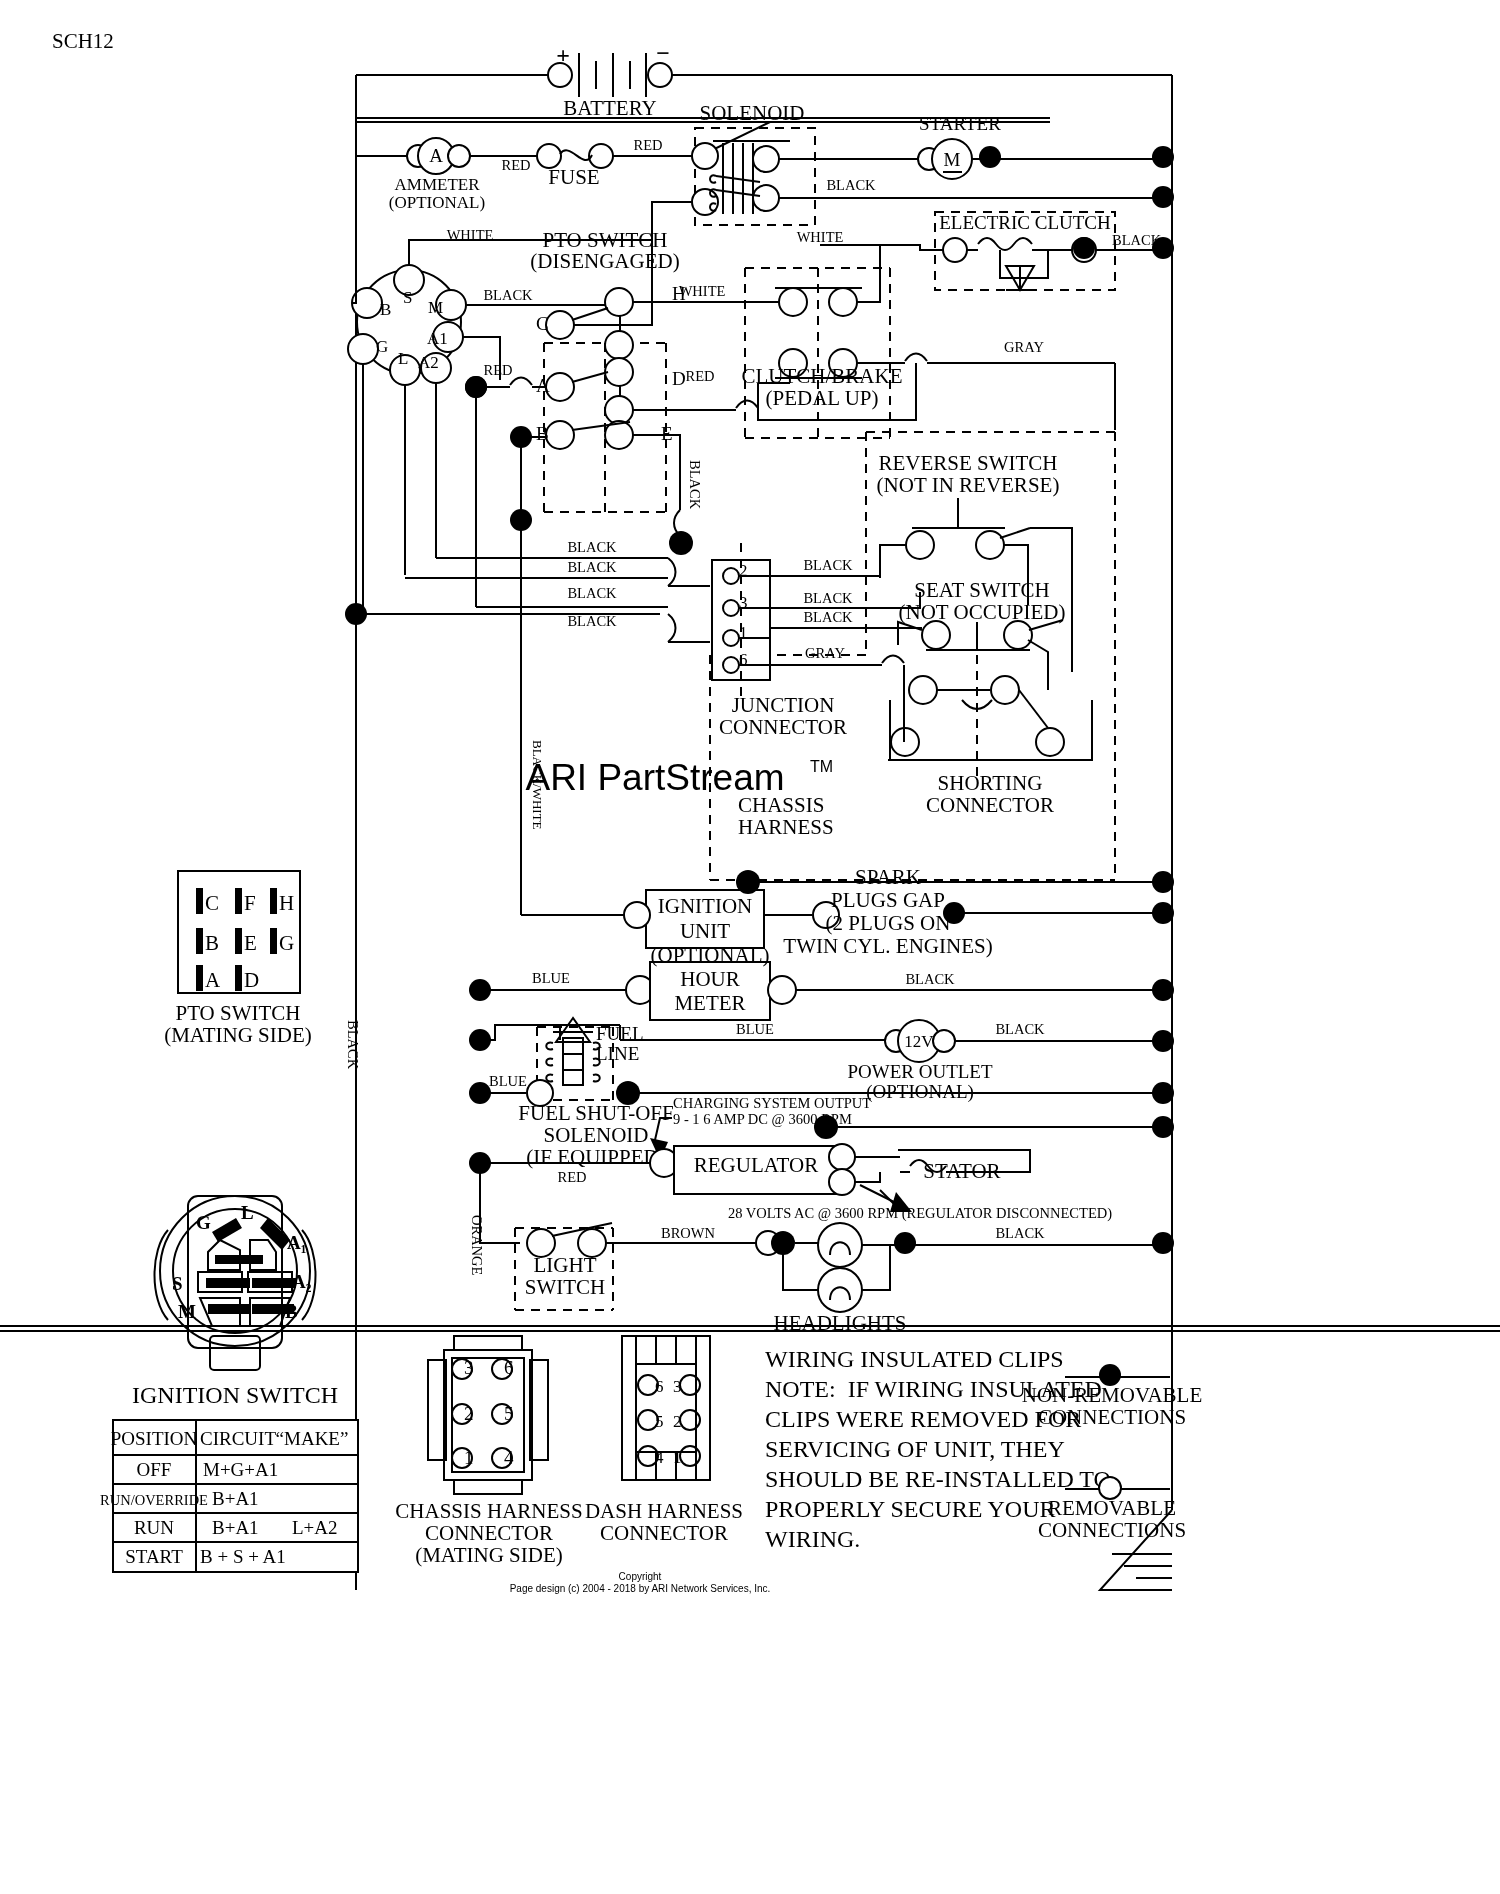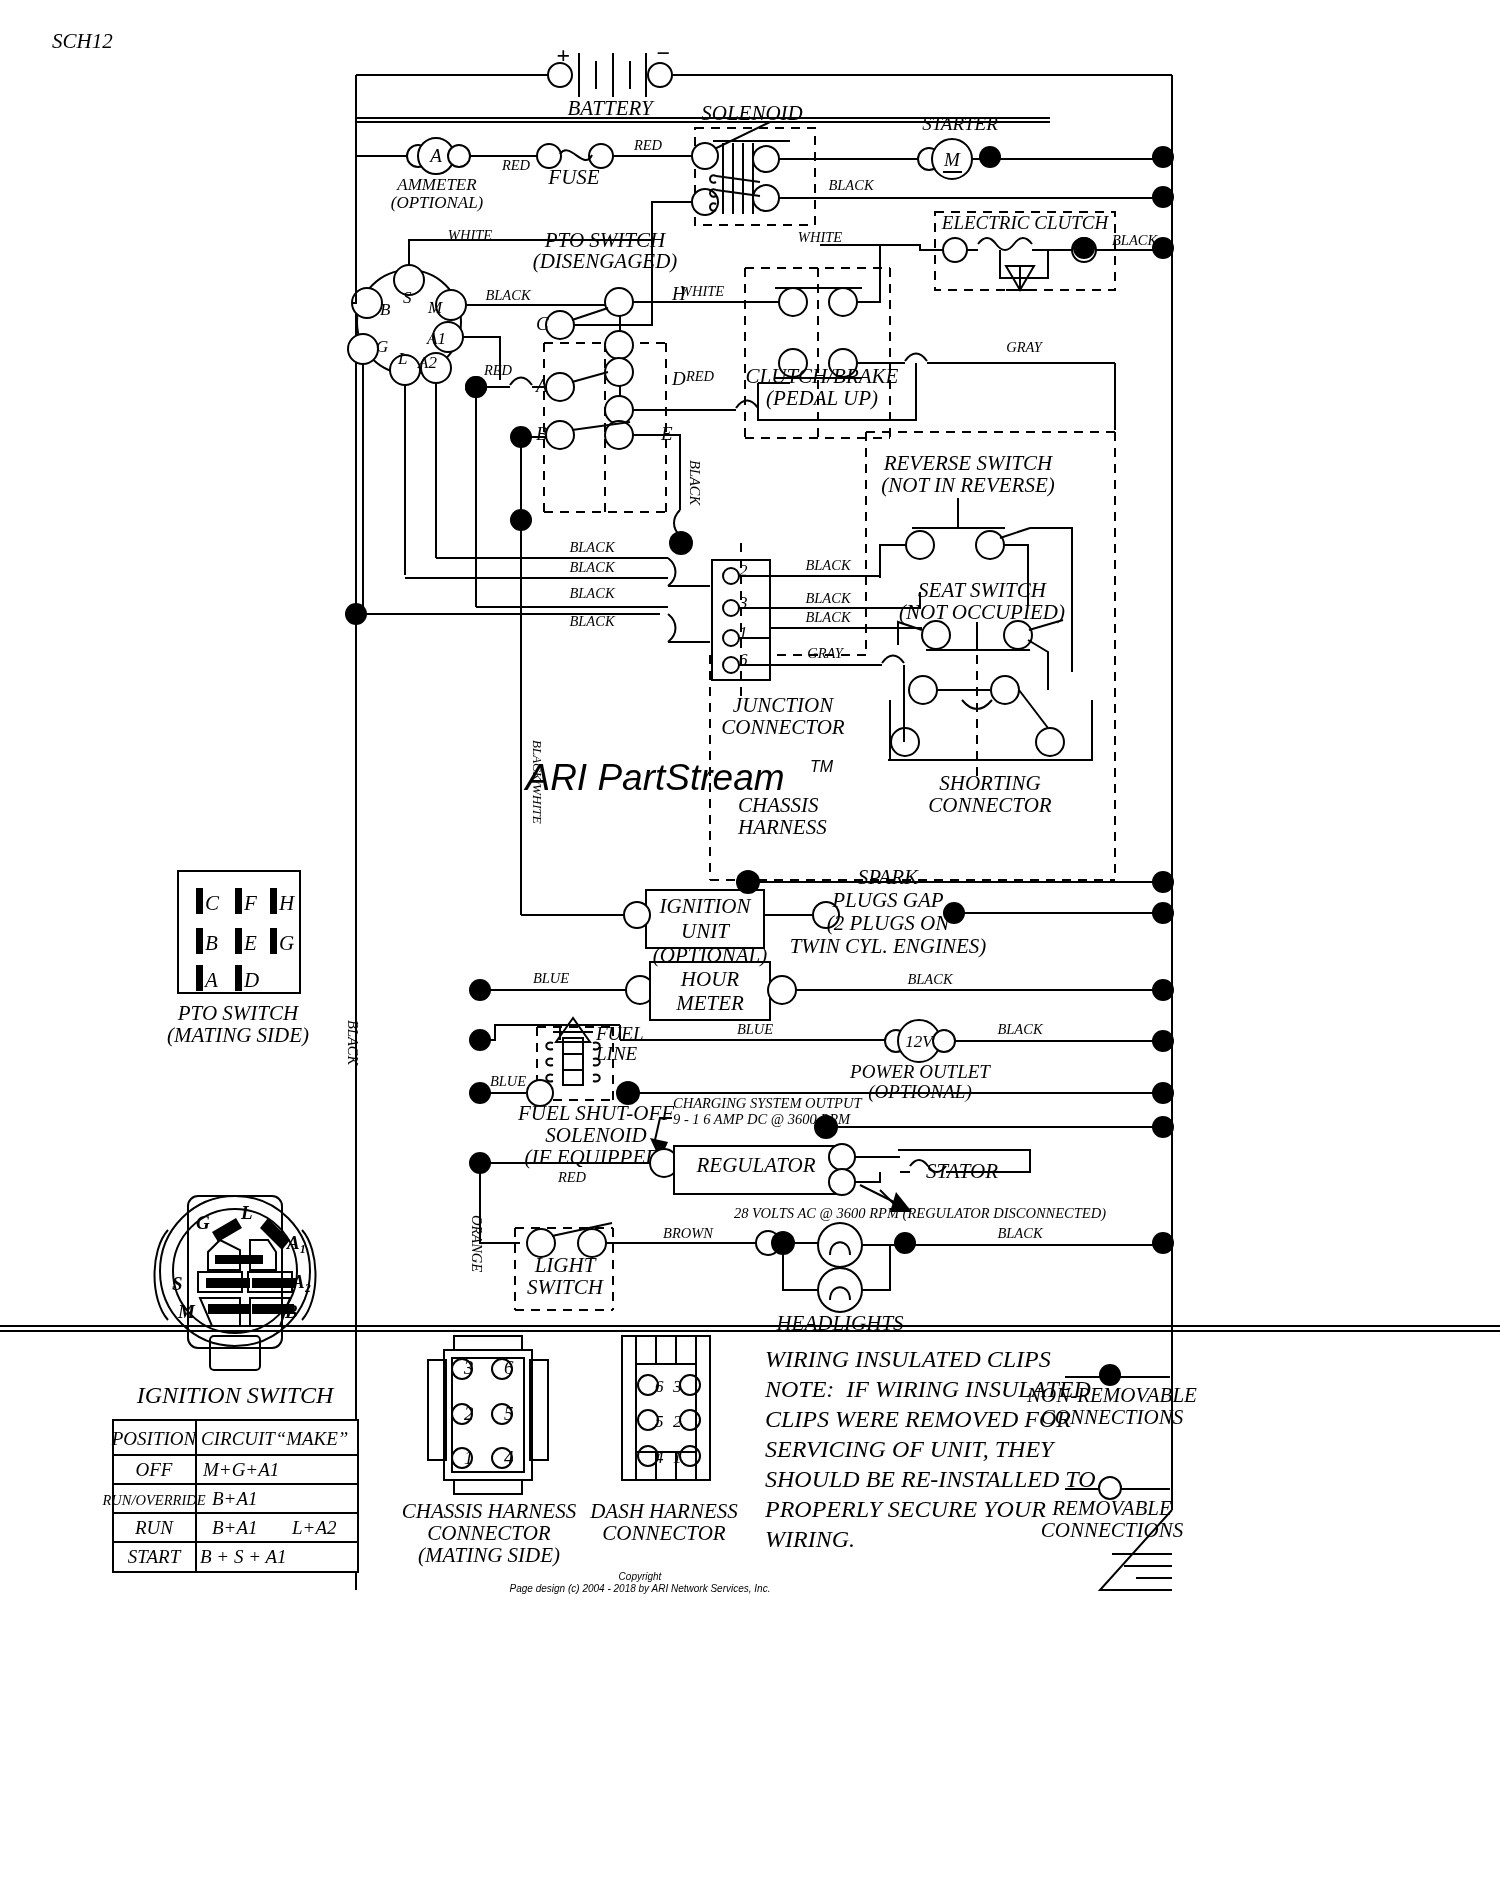--- a/index.html
+++ b/index.html
@@ -1,18 +1,18 @@
 <!DOCTYPE html>
 <html><head>
 <meta charset="utf-8">
 <style>
   html,body{margin:0;padding:0;background:#fff;}
   body{width:1500px;height:1894px;position:relative;
        font-family:"Liberation Serif", serif;color:#000;overflow:hidden;}
-  #root{position:absolute;inset:0;font-style:italic;}
+  #root{position:absolute;inset:0;}
   svg{position:absolute;left:0;top:0;}
   text{white-space:pre;}
 </style>
 </head>
 <body>
 
 <div id="root">
 
 <svg width="1500" height="1894" viewBox="0 0 1500 1894">
   <defs>

